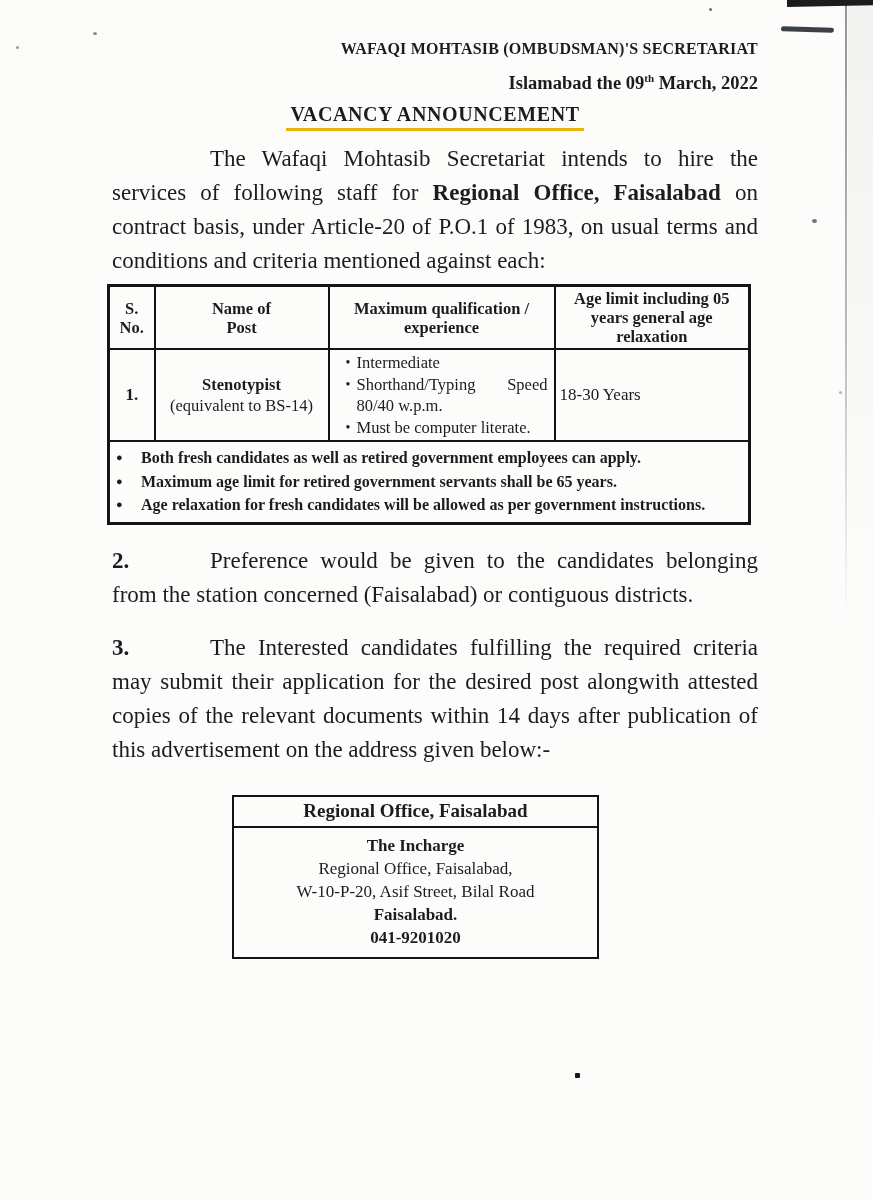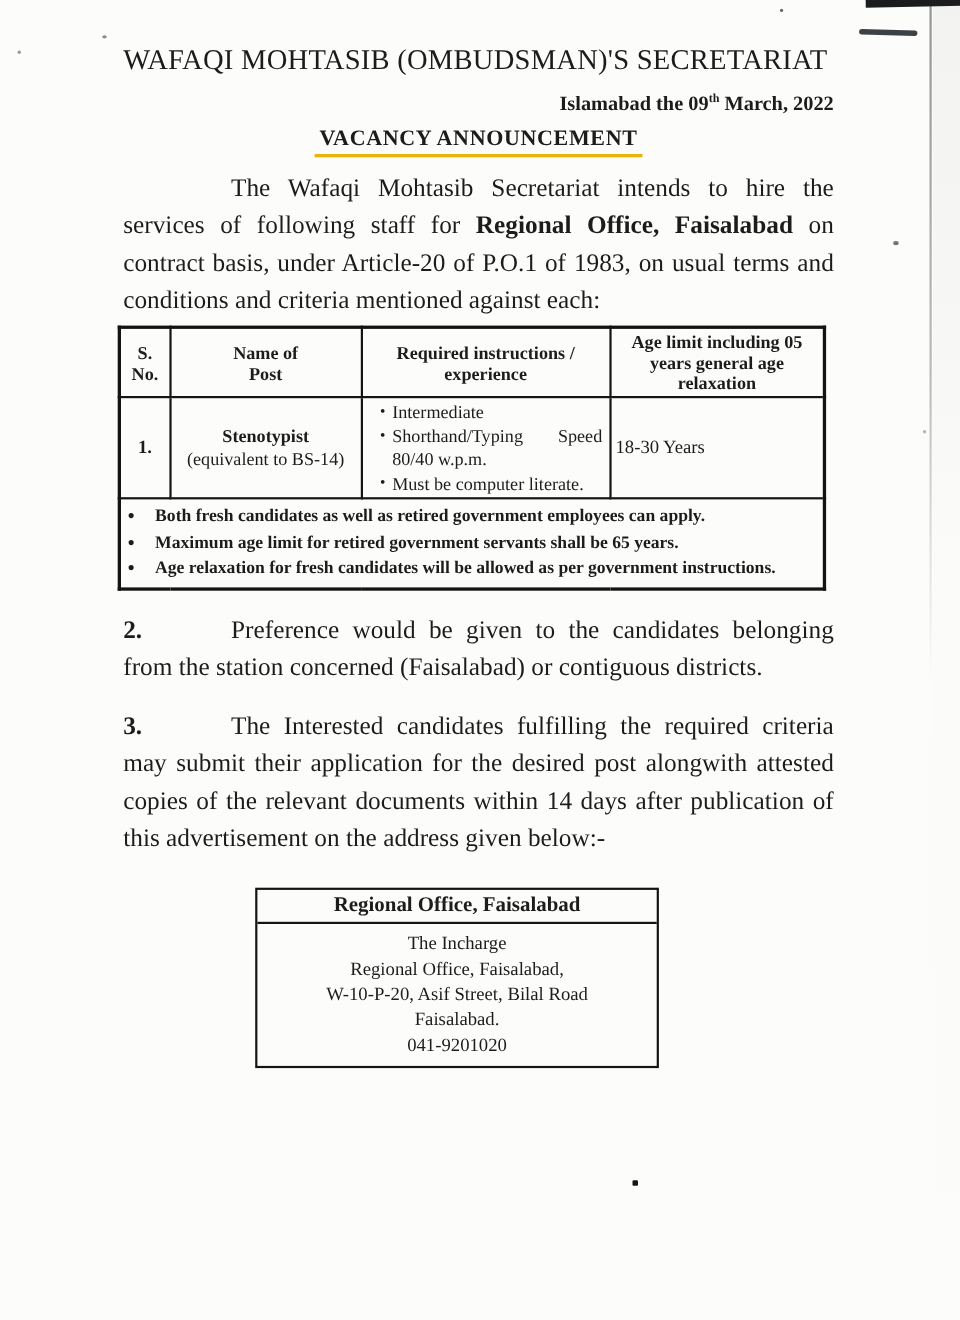--- a/index.html
+++ b/index.html
@@ -24,22 +24,22 @@
   .speck.s1{left:575px;top:1073px;width:5px;height:5px;background:#161616;border-radius:1px;}
   .speck.s2{left:93px;top:32px;width:4px;height:3px;background:#8a8a88;}
   .speck.s3{left:16px;top:46px;width:3px;height:3px;background:#9a9a98;}
   .speck.s4{left:812px;top:219px;width:5px;height:4px;background:#70757a;}
   .speck.s5{left:709px;top:8px;width:3px;height:3px;background:#6b6b69;}
   .speck.s6{left:839px;top:391px;width:3px;height:3px;background:#b4b4b2;}
 
   .content{position:absolute;left:112px;top:0;width:646px;}
 
   .doc-title{
-    margin:40px 0 0 0;text-align:left;
-    font-size:26px;font-weight:normal;letter-spacing:.2px;
+    margin:40px 0 0 0;text-align:right;
+    font-size:16px;font-weight:bold;letter-spacing:.2px;
   }
   .date-line{margin-top:15px;text-align:right;font-size:18.5px;font-weight:bold;}
   .date-line sup{font-size:11px;vertical-align:super;line-height:0;}
   .heading-wrap{margin-top:9px;text-align:center;}
   .heading{
     display:inline-block;font-size:20px;font-weight:bold;letter-spacing:.6px;
     border-bottom:3px solid #eab308;padding:0 4px 2px 4px;
   }
 
   .para{font-size:23px;line-height:34px;text-align:justify;margin:0;}
@@ -73,21 +73,21 @@
 
   .addr-box{
     margin:28px 0 0 120px;width:363px;
     border:2.5px solid #141414;background:#fcfcfb;
   }
   .addr-title{
     text-align:center;font-size:19px;font-weight:bold;
     padding:3px 0 4px 0;border-bottom:2.5px solid #141414;
   }
   .addr-body{padding:6px 4px 8px 4px;text-align:center;font-size:17px;line-height:23px;}
-  .addr-line.b{font-weight:normal;}
+  .addr-line.b{font-weight:bold;}
 </style>
 </head>
 <body>
 
 <div class="sheet">
 
   <div class="edge-shade"></div>
   <div class="edge-line"></div>
   <div class="corner-bar"></div>
   <div class="scan-dash"></div>
@@ -121,21 +121,21 @@
         <tr>
           <th>
             <div>S.</div>
             <div>No.</div>
           </th>
           <th>
             <div>Name of</div>
             <div>Post</div>
           </th>
           <th>
-            <div>Required instructions /</div>
+            <div>Maximum qualification /</div>
             <div>experience</div>
           </th>
           <th>
             <div>Age limit including 05</div>
             <div>years general age</div>
             <div>relaxation</div>
           </th>
         </tr>
       </thead>
       <tbody>

